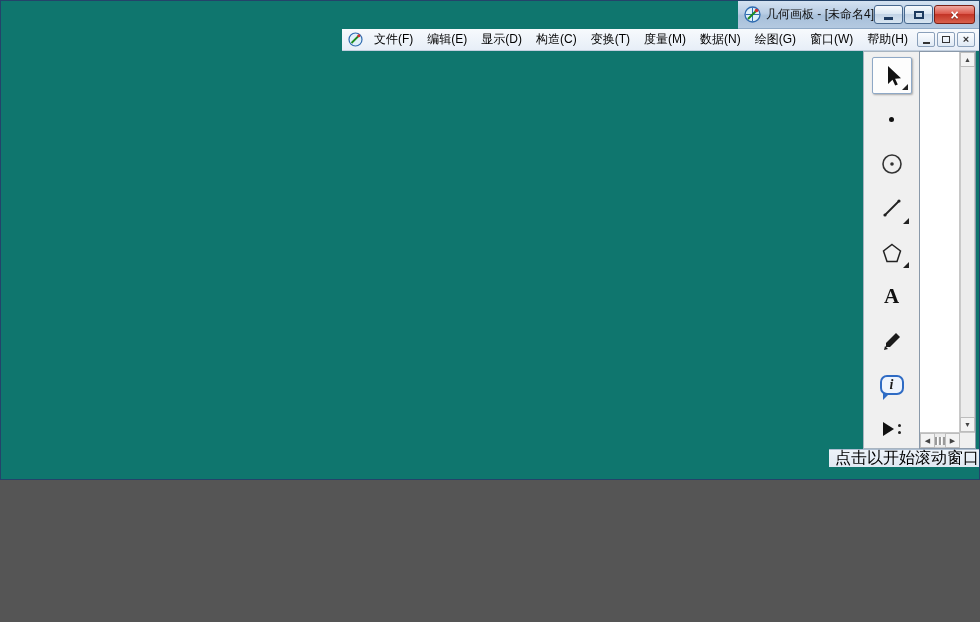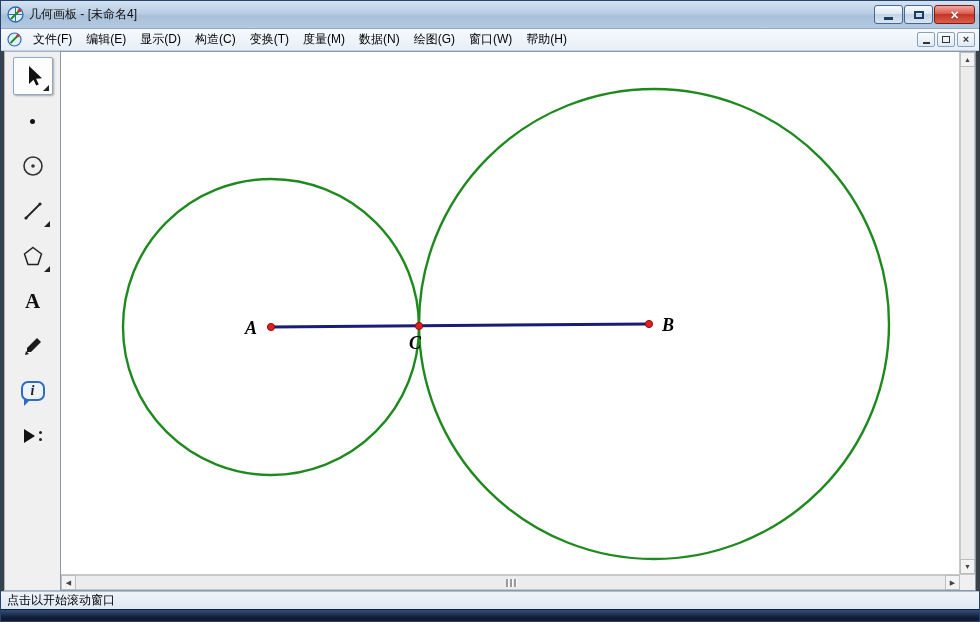--- a/index.html
+++ b/index.html
@@ -1,24 +1,25 @@
 <!DOCTYPE html>
 <html><head>
 <meta charset="utf-8">
 <style>
   * { margin:0; padding:0; box-sizing:border-box; }
   html,body { background:#555; }
   body { font-family:"Liberation Sans", sans-serif; }
 
   .window {
-    width:980px; height:622px; position:relative;
+    width:980px; height:480px; position:relative;
     border:1px solid #24436a;
     display:flex; flex-direction:column;
-    background:#404040;
+    background:#0f766e;
     overflow:hidden;
+    align-items:flex-end;
   }
 
   
   .titlebar {
     height:28px; flex:0 0 28px;
     background:linear-gradient(180deg,#d4e2f1 0%, #b9cde4 45%, #a8c0da 55%, #b4c9e0 100%);
     display:flex; align-items:center;
     padding:0 4px 0 6px;
     border-bottom:1px solid #8fa9c6;
   }
@@ -115,21 +116,21 @@
   .grip { display:flex; gap:2px; }
   .grip i { width:2px; height:8px; background:#9a9a9a; box-shadow:1px 0 0 #fff; display:block; }
   .sb-corner { flex:0 0 15px; background:#f0f0f0; }
 
   
   .statusbar {
     height:18px; flex:0 0 18px;
     background:linear-gradient(180deg,#eef3f9,#dfe8f2);
     border-top:1px solid #aebfd2;
     display:flex; align-items:center; padding-left:6px;
-    font-size:12px; color:#000;
+    font-size:16px; color:#000;
   }
   .bottomframe { height:12px; flex:0 0 12px; background:linear-gradient(180deg,#31507e,#101c33 70%); border-top:1px solid #0f2038; }
 </style>
 </head>
 <body>
 
 <div class="window">
 
   <div class="titlebar">
     <svg class="app-icon" viewBox="0 0 17 17">

